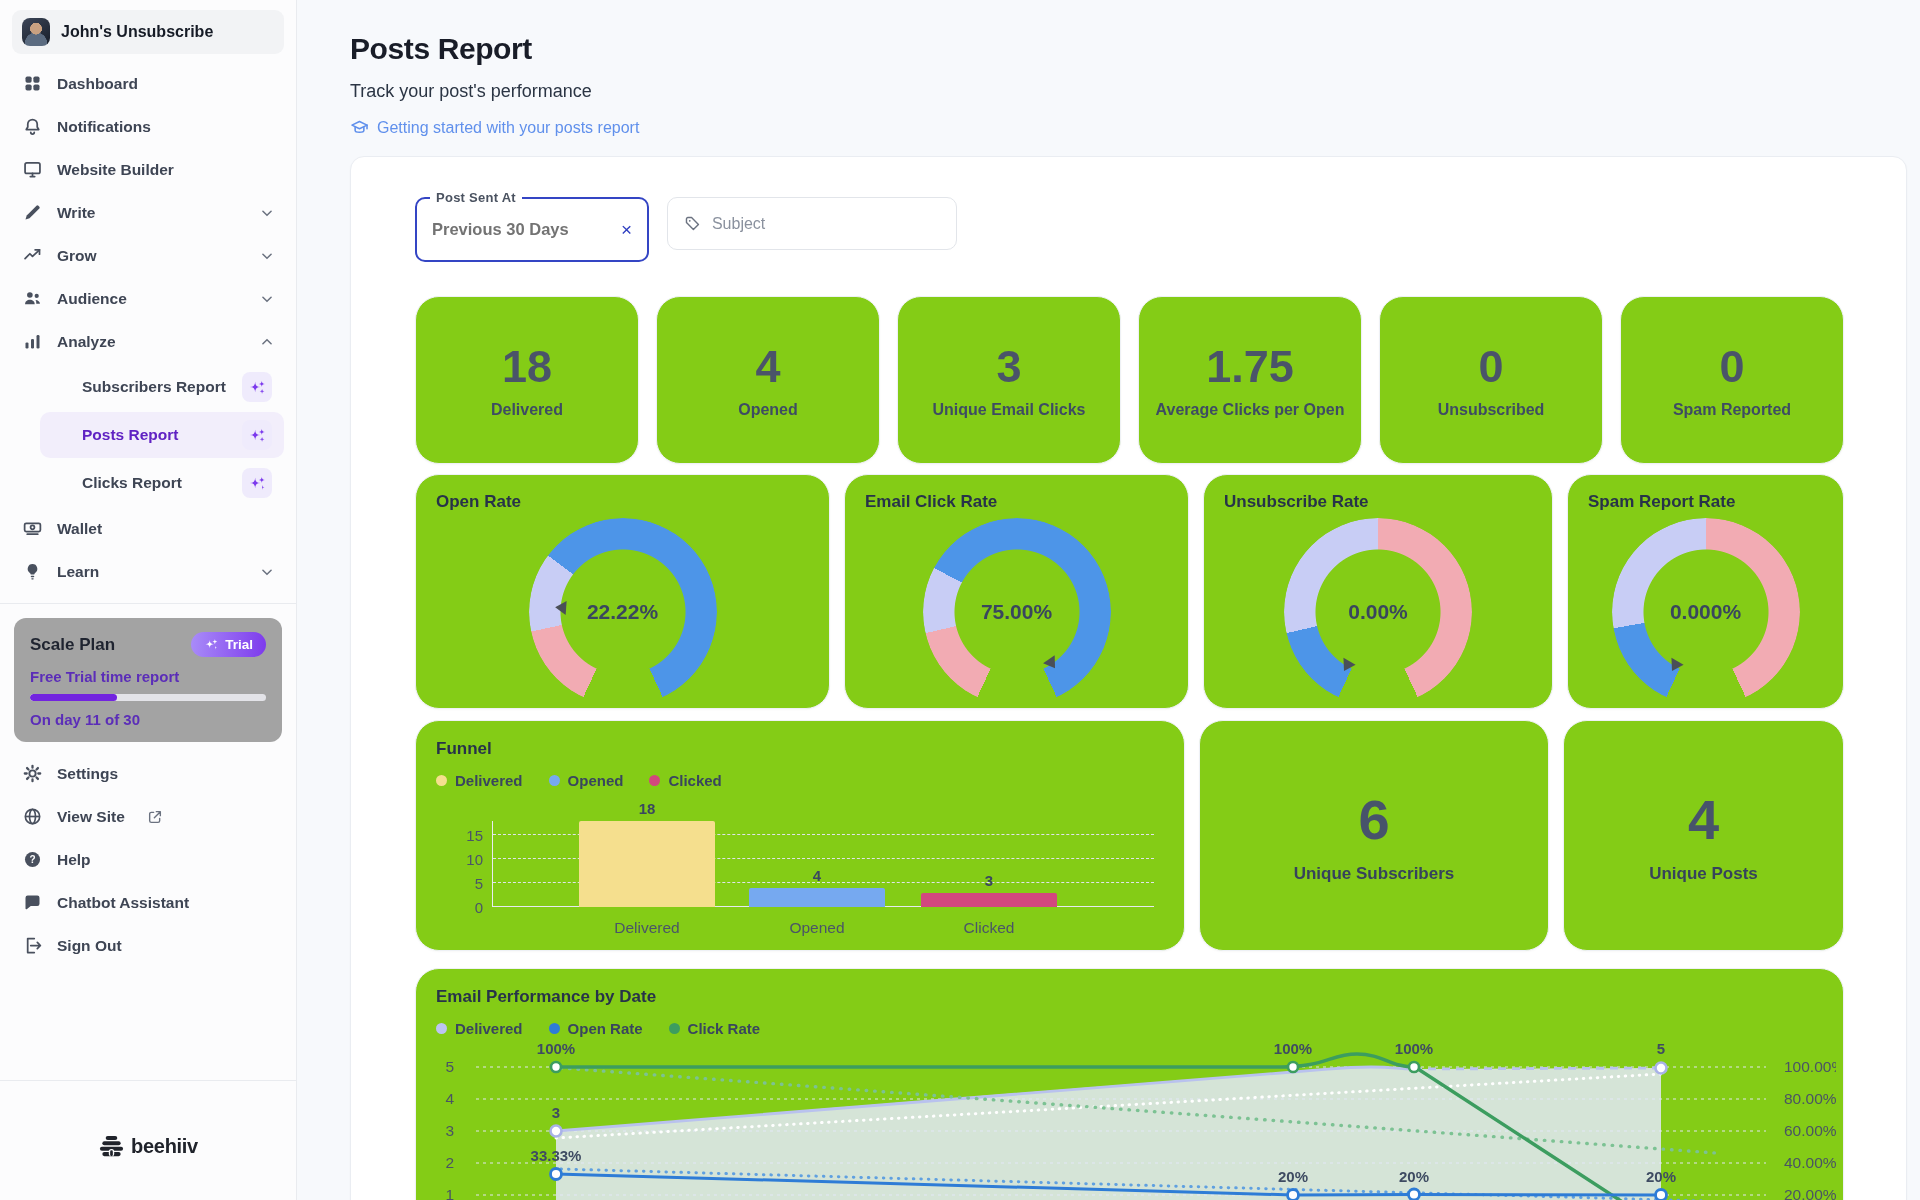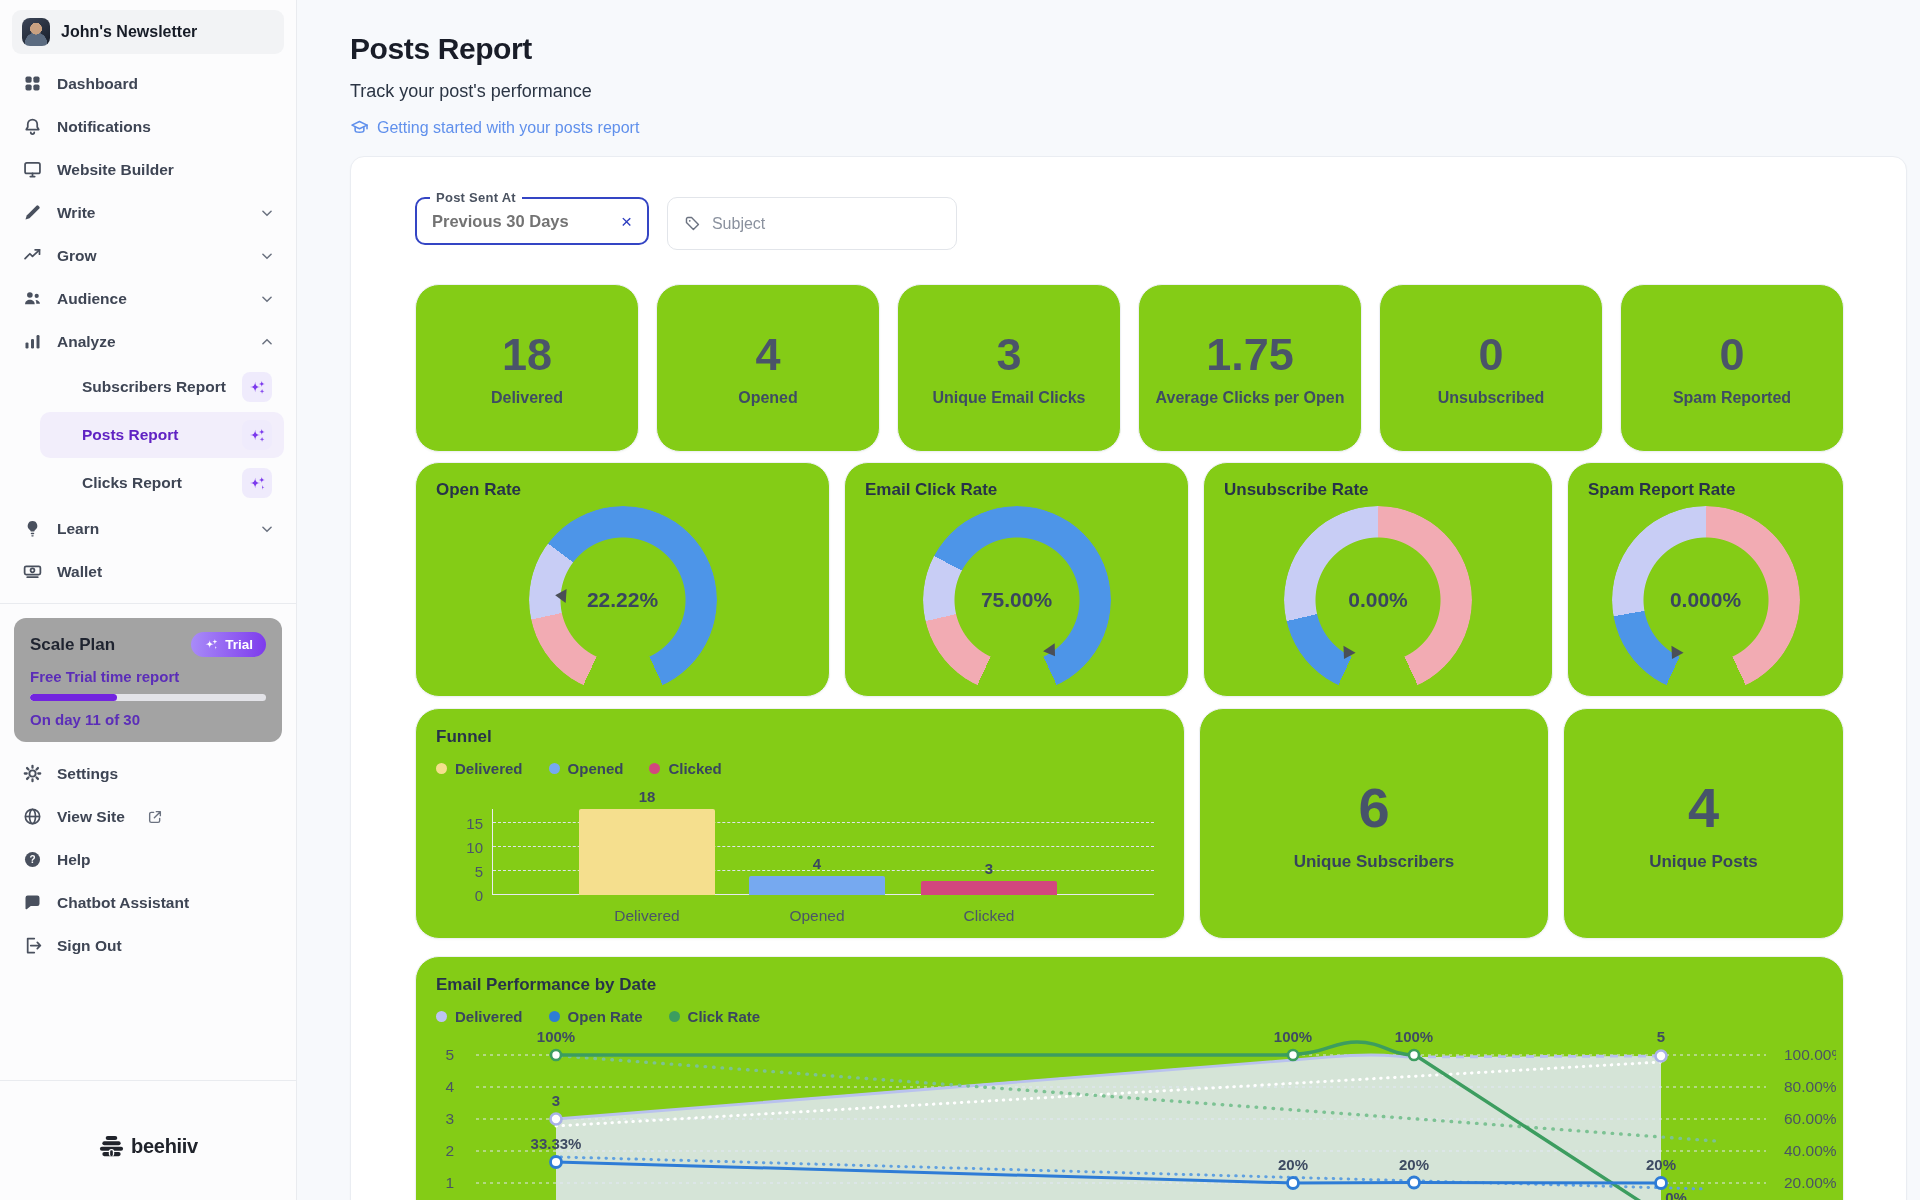--- a/index.html
+++ b/index.html
@@ -34,21 +34,21 @@
 
   
   .main { flex:1; padding:32px 13px 0 53px; }
   .page-title { font-size:30px; font-weight:800; color:#191D28; letter-spacing:-0.4px; }
   .page-sub { margin-top:15px; font-size:18px; color:#2B3544; }
   .start-link { margin-top:16px; display:flex; align-items:center; gap:8px; font-size:16px; color:#6090EC; cursor:pointer; }
   .panel { margin-top:19px; background:#FFFFFF; border:1px solid #EAEDF2; border-radius:14px; padding:40px 62px 40px 64px; box-shadow:0 1px 2px rgba(16,24,40,.03); }
 
   
   .filter-row { display:flex; gap:18px; margin-bottom:34px; }
-  .filter-fieldset { position:relative; width:234px; height:48px; border:2px solid #3445C4; border-radius:10px; display:flex; align-items:center; justify-content:space-between; padding:0 15px; cursor:pointer; }
+  .filter-fieldset { position:relative; width:234px; height:65px; border:2px solid #3445C4; border-radius:10px; display:flex; align-items:center; justify-content:space-between; padding:0 15px; cursor:pointer; }
   .filter-label { position:absolute; top:-9px; left:13px; background:#fff; padding:0 6px; font-size:13px; font-weight:700; color:#4A5260; letter-spacing:.02em; }
   .filter-value { font-size:16.5px; font-weight:700; color:#737373; }
   .filter-clear { font-size:19px; color:#2E3EC0; cursor:pointer; line-height:1; }
   .subject-box { width:290px; height:53px; border:1px solid #E2E5EA; border-radius:10px; display:flex; align-items:center; gap:11px; padding:0 16px; }
   .subject-box input { border:none; outline:none; font-size:16px; color:#3E4554; width:100%; font-family:"Liberation Sans",sans-serif; }
   .subject-box input::placeholder { color:#8A919E; }
 
   
   .card { background:#84cc16; border:1px solid #EEF1F5; border-radius:24px; box-shadow:0 1px 2px rgba(16,24,40,.03); }
   .card-title { font-size:17px; font-weight:700; color:#273349; }
@@ -98,21 +98,21 @@
   .perf-svg { display:block; margin-top:4px; }
   .tick-text { font-size:15.5px; fill:#4A5464; font-family:"Liberation Sans",sans-serif; }
   .dlabel { font-size:15px; font-weight:700; fill:#3E4B62; font-family:"Liberation Sans",sans-serif; }
 </style>
 </head>
 <body>
 
 <div class="sidebar">
   <div class="workspace">
     <div class="avatar"></div>
-    <div class="wname">John's Newsletter</div>
+    <div class="wname">John's Unsubscribe</div>
   </div>
 
   <div class="nav-item">
     <svg class="ico" viewBox="0 0 24 24" fill="#49505E">
         <rect x="4" y="4" width="7" height="7" rx="2"></rect>
         <rect x="13" y="4" width="7" height="7" rx="2"></rect>
         <rect x="4" y="13" width="7" height="7" rx="2"></rect>
         <rect x="13" y="13" width="7" height="7" rx="2"></rect>
       </svg>
     <span>Dashboard</span>
@@ -199,37 +199,37 @@
     <span class="sparkle-badge">
       <svg width="19" height="19" viewBox="0 0 20 20" fill="#7C3AED">
           <path d="M7.5 4 Q7.5 9.5 13 9.5 Q7.5 9.5 7.5 15 Q7.5 9.5 2 9.5 Q7.5 9.5 7.5 4Z"></path>
           <path d="M14.5 3 Q14.5 6.3 17.8 6.3 Q14.5 6.3 14.5 9.6 Q14.5 6.3 11.2 6.3 Q14.5 6.3 14.5 3Z"></path>
           <path d="M14.8 11.5 Q14.8 14 17.3 14 Q14.8 14 14.8 16.5 Q14.8 14 14.8 11.5Z"></path>
         </svg>
     </span>
   </div>
 
   <div class="nav-item">
+    <svg class="ico" viewBox="0 0 24 24" fill="none" stroke="#49505E" stroke-width="2">
+        <rect x="3" y="6" width="18" height="9.5" rx="1.8"></rect>
+        <circle cx="12" cy="10.7" r="2.2"></circle>
+        <path d="M6 18.5h12" stroke-linecap="round"></path>
+      </svg>
+    <span>Wallet</span>
+  </div>
+  <div class="nav-item">
     <svg class="ico" viewBox="0 0 24 24" fill="#49505E">
         <path d="M12 3.5a5.5 5.5 0 0 1 3 10.1c-.6.4-1 1-1 1.7v.2h-4v-.2c0-.7-.4-1.3-1-1.7a5.5 5.5 0 0 1 3-10.1z"></path>
         <rect x="10" y="16.8" width="4" height="1.8" rx=".9"></rect>
         <rect x="10.6" y="19.6" width="2.8" height="1.6" rx=".8"></rect>
       </svg>
     <span>Learn</span>
     <svg class="chev" width="14" height="14" viewBox="0 0 24 24" fill="none" stroke="#6B7280" stroke-width="2.6" stroke-linecap="round" stroke-linejoin="round">
         <polyline points="5,9 12,16 19,9"></polyline>
       </svg>
-  </div>
-  <div class="nav-item">
-    <svg class="ico" viewBox="0 0 24 24" fill="none" stroke="#49505E" stroke-width="2">
-        <rect x="3" y="6" width="18" height="9.5" rx="1.8"></rect>
-        <circle cx="12" cy="10.7" r="2.2"></circle>
-        <path d="M6 18.5h12" stroke-linecap="round"></path>
-      </svg>
-    <span>Wallet</span>
   </div>
 
   <div class="side-divider"></div>
 
   <div class="plan-card">
     <div class="plan-top">
       <div class="plan-title">Scale Plan</div>
       <div class="plan-badge">
         <svg width="15" height="15" viewBox="0 0 20 20" fill="#fff">
             <path d="M7.5 4 Q7.5 9.5 13 9.5 Q7.5 9.5 7.5 15 Q7.5 9.5 2 9.5 Q7.5 9.5 7.5 4Z"></path>

